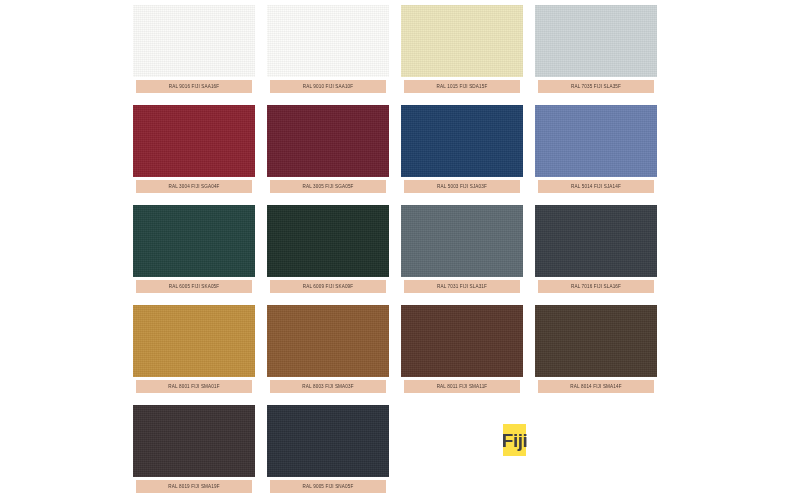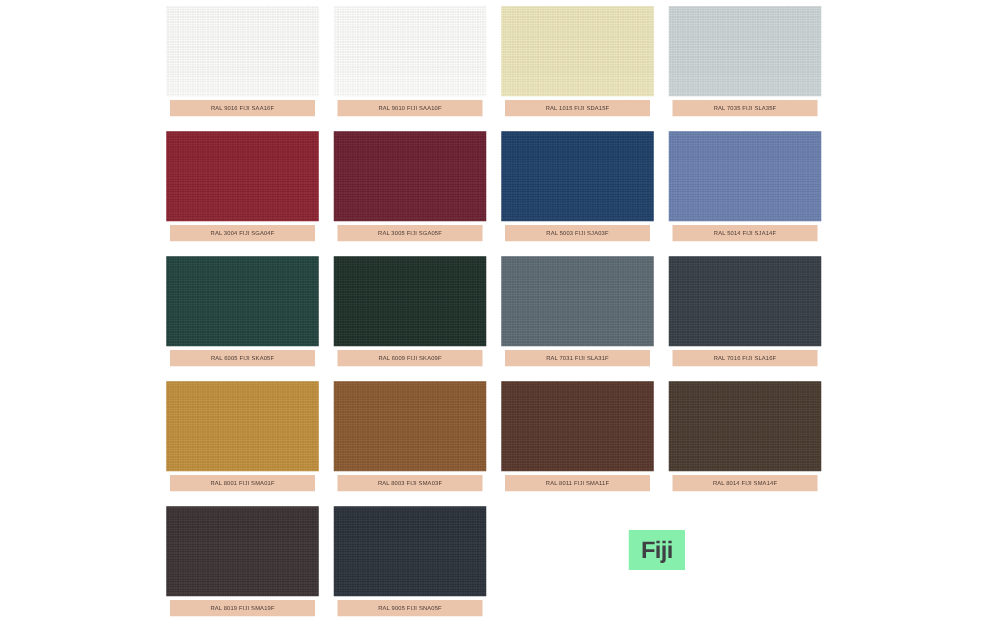--- a/index.html
+++ b/index.html
@@ -75,23 +75,23 @@
     letter-spacing: 0.15px;
     color: #4a3a33;
     white-space: nowrap;
     font-family: "Liberation Sans", sans-serif;
   }
 
   #brand-logo {
     position: absolute;
     left: 503px;
     top: 424px;
-    width: 45px;
+    width: 23px;
     height: 32px;
-    background: #86efac;
+    background: #fde047;
     display: flex;
     align-items: center;
     justify-content: center;
   }
 
   #brand-logo-text {
     font-family: "Liberation Sans", sans-serif;
     font-weight: bold;
     font-size: 19px;
     color: #3f3f44;

